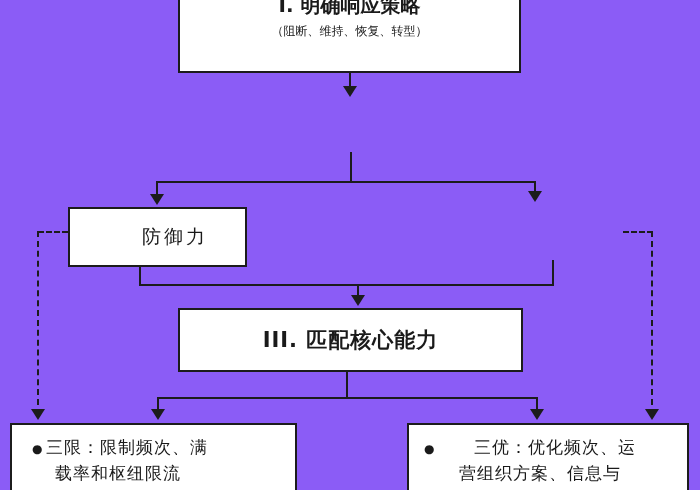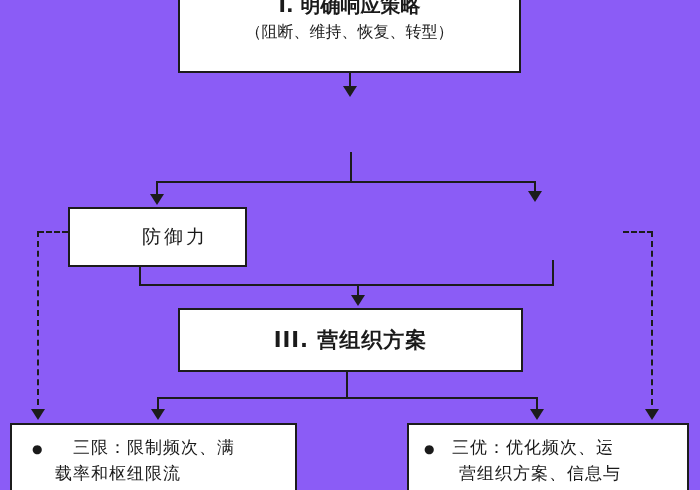--- a/index.html
+++ b/index.html
@@ -16,38 +16,38 @@
     position:absolute;
     box-sizing:border-box;
     border:2px solid #1c1c1c;
     background:#fff;
     display:flex;flex-direction:column;
     align-items:center;justify-content:center;
     text-align:center;
   }
   .n1{left:178px;top:-36px;width:343px;height:109px;}
   .n1 .ttl{font-size:20px;font-weight:bold;line-height:26px;}
-  .n1 .sub{font-size:16px;line-height:27px;font-family:"DejaVu Serif", serif;font-weight:normal;}
+  .n1 .sub{font-size:12px;line-height:27px;font-family:"DejaVu Serif", serif;font-weight:normal;}
   .n2{left:178px;top:98px;width:343px;height:54px;}
   .n2 .ttl,.n3 .ttl{font-size:21px;font-weight:bold;letter-spacing:1px;}
   .ncap-l{left:68px;top:207px;width:179px;height:60px;padding-left:35px;}
   .ncap-r{left:435px;top:203px;width:188px;height:57px;}
   .ncap-l .lbl,.ncap-r .lbl{font-size:19px;font-family:"DejaVu Serif", serif;letter-spacing:3px;}
   .n3{left:178px;top:308px;width:345px;height:64px;}
   .ntool{align-items:flex-start;justify-content:flex-start;text-align:left;
          font-family:"DejaVu Serif", serif;font-size:17px;line-height:24px;padding-top:10px;}
   .ntool-l{left:10px;top:423px;width:287px;height:75px;}
   .ntool-r{left:407px;top:423px;width:282px;height:75px;}
   .bullet-row{display:flex;align-items:baseline;}
   .bullet{font-size:12px;width:14px;flex:0 0 14px;}
   .ntool-l .bullet-row{padding-left:20px;}
-  .ntool-l .bullet-row .txt{margin-left:27px;}
+  .ntool-l .bullet-row .txt{}
   .ntool-l .line2{padding-left:43px;}
   .ntool-r .bullet-row{padding-left:15px;}
-  .ntool-r .bullet-row .txt{margin-left:14px;}
+  .ntool-r .bullet-row .txt{margin-left:36px;}
   .ntool-r .line2{padding-left:50px;}
   .txt,.line2{letter-spacing:1px;}
   
   .vl,.hl{position:absolute;background:#1c1c1c;}
   .vl{width:2px;}
   .hl{height:2px;}
   .dv{position:absolute;width:0;border-left:2px dashed #1c1c1c;}
   .dh{position:absolute;height:0;border-top:2px dashed #1c1c1c;}
   .ar{position:absolute;width:0;height:0;
       border-left:7px solid transparent;border-right:7px solid transparent;
@@ -103,21 +103,21 @@
   <div class="dv" id="d-r-v"></div>
   <div class="ar" id="a-d-r"></div>
 
   <div class="vl" id="m-l"></div>
   <div class="vl" id="m-r"></div>
   <div class="hl" id="m-h"></div>
   <div class="vl" id="m-stem"></div>
   <div class="ar" id="a-m"></div>
 
   <div class="node n3">
-    <div class="ttl">III. 营组织方案</div>
+    <div class="ttl">III. 匹配核心能力</div>
   </div>
 
   <div class="vl" id="b3-stem"></div>
   <div class="hl" id="b3-h"></div>
   <div class="vl" id="b3-dl"></div>
   <div class="ar" id="a3-l"></div>
   <div class="vl" id="b3-dr"></div>
   <div class="ar" id="a3-r"></div>
 
   <div class="node ntool ntool-l">

